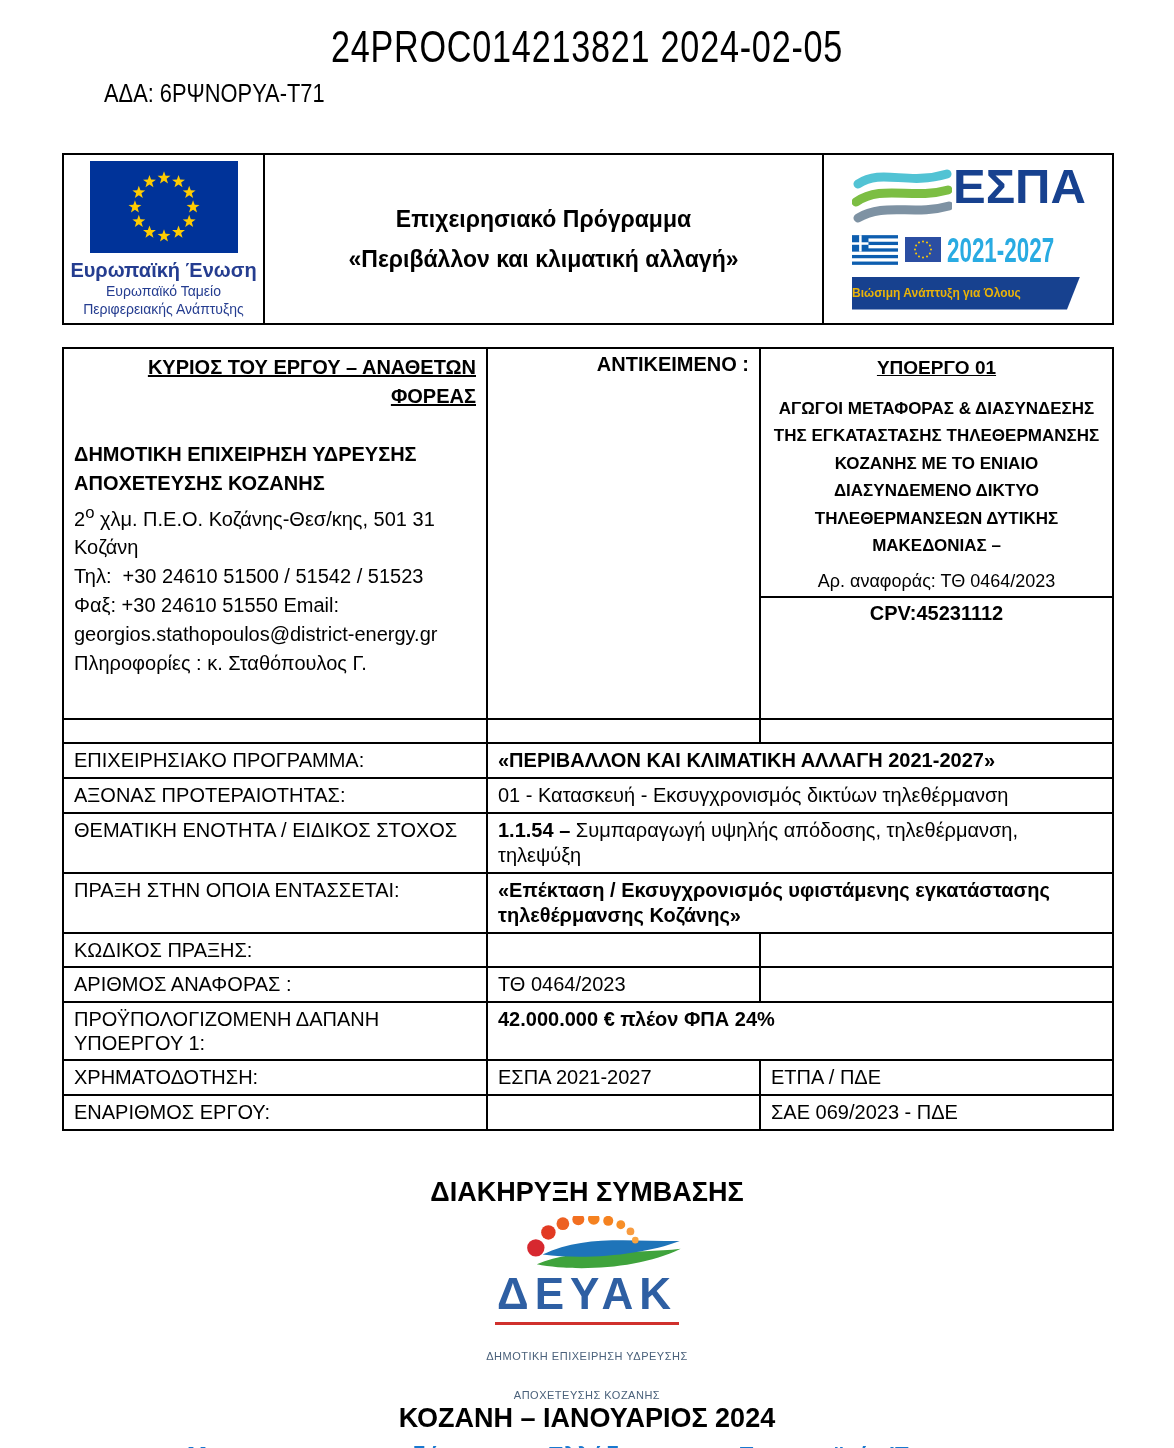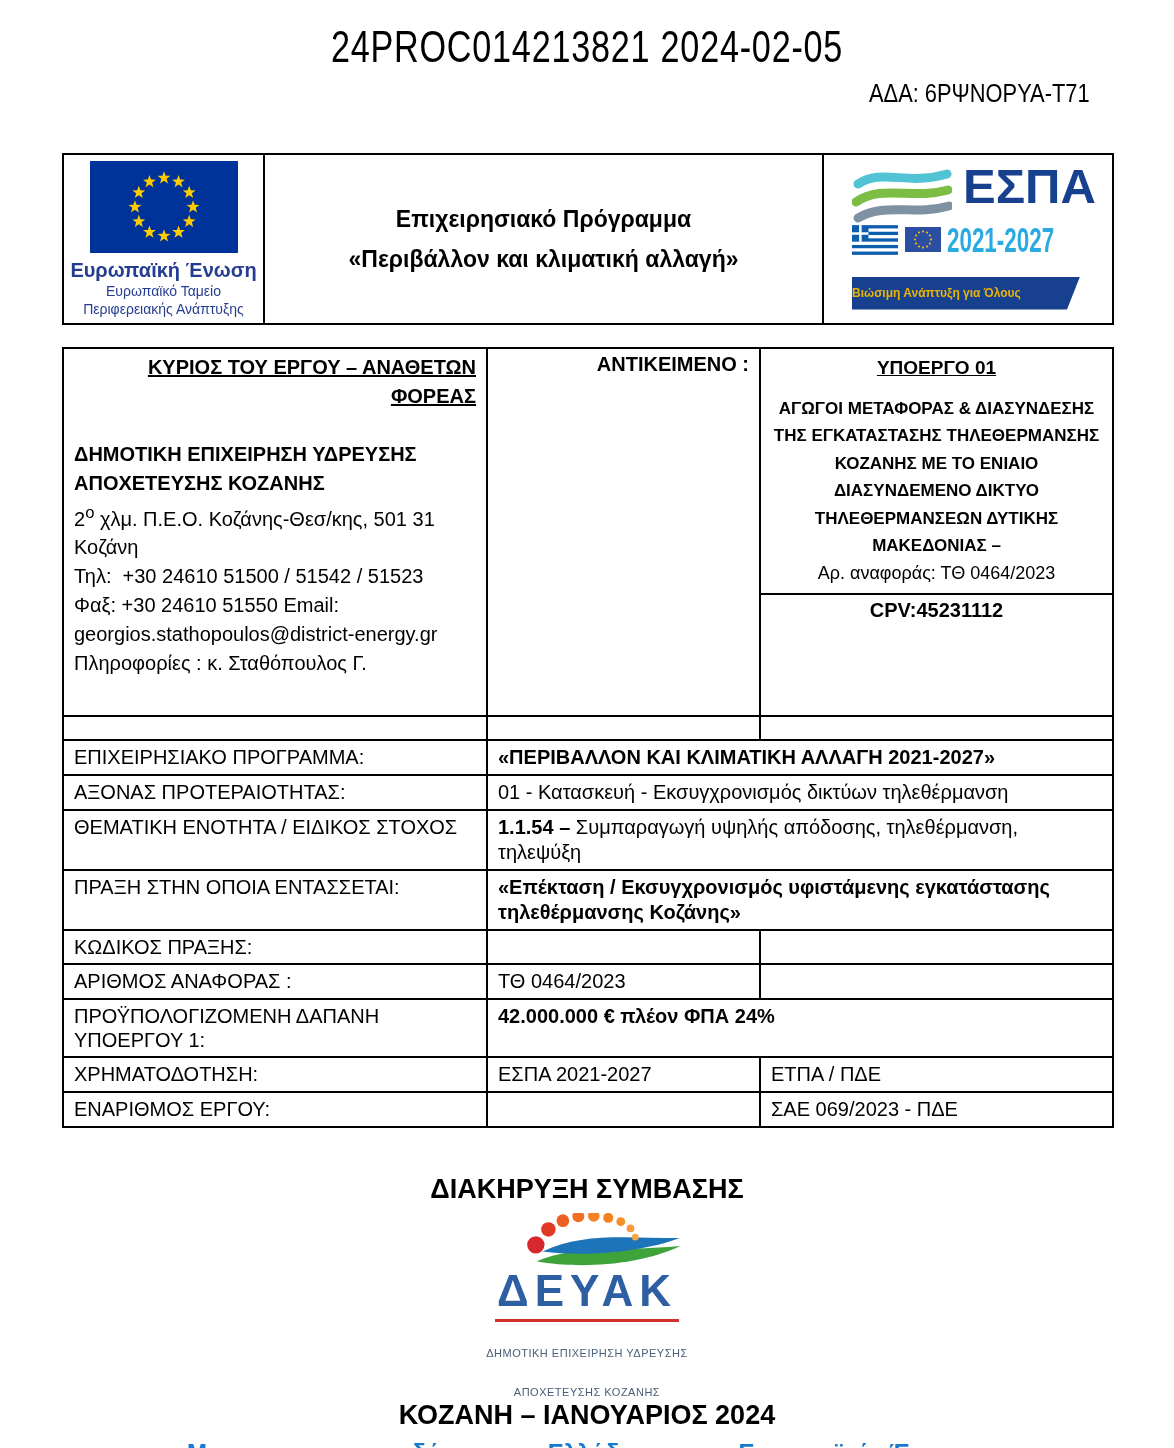--- a/index.html
+++ b/index.html
@@ -3,57 +3,57 @@
 <meta charset="utf-8">
 <style>
   html,body{margin:0;padding:0;background:#fff;}
   body{width:1174px;height:1448px;font-family:"Liberation Sans",sans-serif;color:#000;}
   .page{position:relative;width:1174px;height:1448px;overflow:hidden;background:#fff;}
   .content{margin:0 62px;width:1050px;}
 
   
   .protocol{margin-top:22px;text-align:center;font-size:45px;line-height:1.1;
             transform:scaleX(0.76);transform-origin:center;letter-spacing:1px;white-space:nowrap;}
-  .ada-row{display:flex;justify-content:flex-end;margin-top:6px;padding-right:22px;}
+  .ada-row{display:flex;justify-content:flex-start;margin-top:6px;padding-right:22px;}
   .ada-row span{font-size:26px;transform:scaleX(0.84);transform-origin:right center;white-space:nowrap;}
 
   
   table{border-collapse:collapse;}
   .logo-table{width:1050px;margin-top:44px;table-layout:fixed;border:1px solid #000;}
   .logo-table td{border:2.5px solid #000;height:168px;vertical-align:middle;padding:0;}
   .lt-eu{text-align:center;}
   .eu-flag{width:148px;height:92px;margin:2px auto 6px;background:var(--eu-flag-blue);}
   .eu-title{font-weight:bold;font-size:20px;color:var(--eu-text-blue);margin-top:2px;}
   .eu-sub{font-size:14px;color:var(--eu-text-blue);line-height:1.3;}
   .lt-mid{text-align:center;font-weight:bold;font-size:23px;line-height:40px;}
   .espa-logo{position:relative;width:232px;height:150px;margin:4px auto 0;}
   .espa-waves{position:absolute;left:0;top:0;}
-  .espa-name{position:absolute;left:111px;top:-8px;font-size:49px;font-weight:bold;
+  .espa-name{position:absolute;left:101px;top:-8px;font-size:49px;font-weight:bold;
              color:var(--espa-navy);letter-spacing:0;}
-  .espa-flags{position:absolute;left:0;top:54px;display:flex;align-items:center;}
+  .espa-flags{position:absolute;left:0;top:64px;display:flex;align-items:center;}
   .espa-period{font-size:35px;font-weight:bold;color:var(--espa-cyan);margin-left:6px;
                transform:scaleX(0.64);transform-origin:left center;white-space:nowrap;}
   .espa-banner{position:absolute;left:0;top:111px;width:228px;height:33px;background:var(--espa-navy);
                clip-path:polygon(0 0,100% 0,calc(100% - 13px) 100%,0 100%);
                color:#eab308;font-weight:bold;font-size:12px;line-height:33px;}
 
   
   .main-table{width:1050px;margin-top:22px;table-layout:fixed;border:2px solid #000;}
   .main-table td{border:2px solid #000;vertical-align:top;padding:4px 10px;font-size:20px;}
   .owner-cell{padding:8px 13px 4px;}
   .owner-cell p{margin:0;line-height:29px;}
   .owner-header{text-align:right;font-weight:bold;text-decoration:underline;margin-bottom:29px !important;}
   .bold{font-weight:bold;}
   .pre{white-space:pre-wrap;}
   .wrap{overflow-wrap:break-word;}
   .antik-cell{text-align:right;font-weight:bold;font-size:22px;padding:8px 8px;}
   .sub-cell{text-align:center;padding:6px 4px;}
   .sub-header{font-weight:bold;text-decoration:underline;font-size:19px;margin:4px 0 16px;}
   .sub-title{font-weight:bold;font-size:17px;line-height:1.62;}
-  .ref-line{font-size:18px;margin-top:3px;}
+  .ref-line{font-size:18px;margin-top:11px;}
   .cpv-cell{text-align:center;vertical-align:middle;font-weight:bold;font-size:20px;}
   .row-label{vertical-align:middle;line-height:1.2;}
   .row-value{vertical-align:middle;line-height:1.25;}
   .v19{font-size:19px;}
   .v195{font-size:19.5px;}
 
   
   .f-title{font-size:27px;font-weight:bold;text-align:center;}
   .t1{margin-top:46px;}
   .t2{margin-top:11px;}

